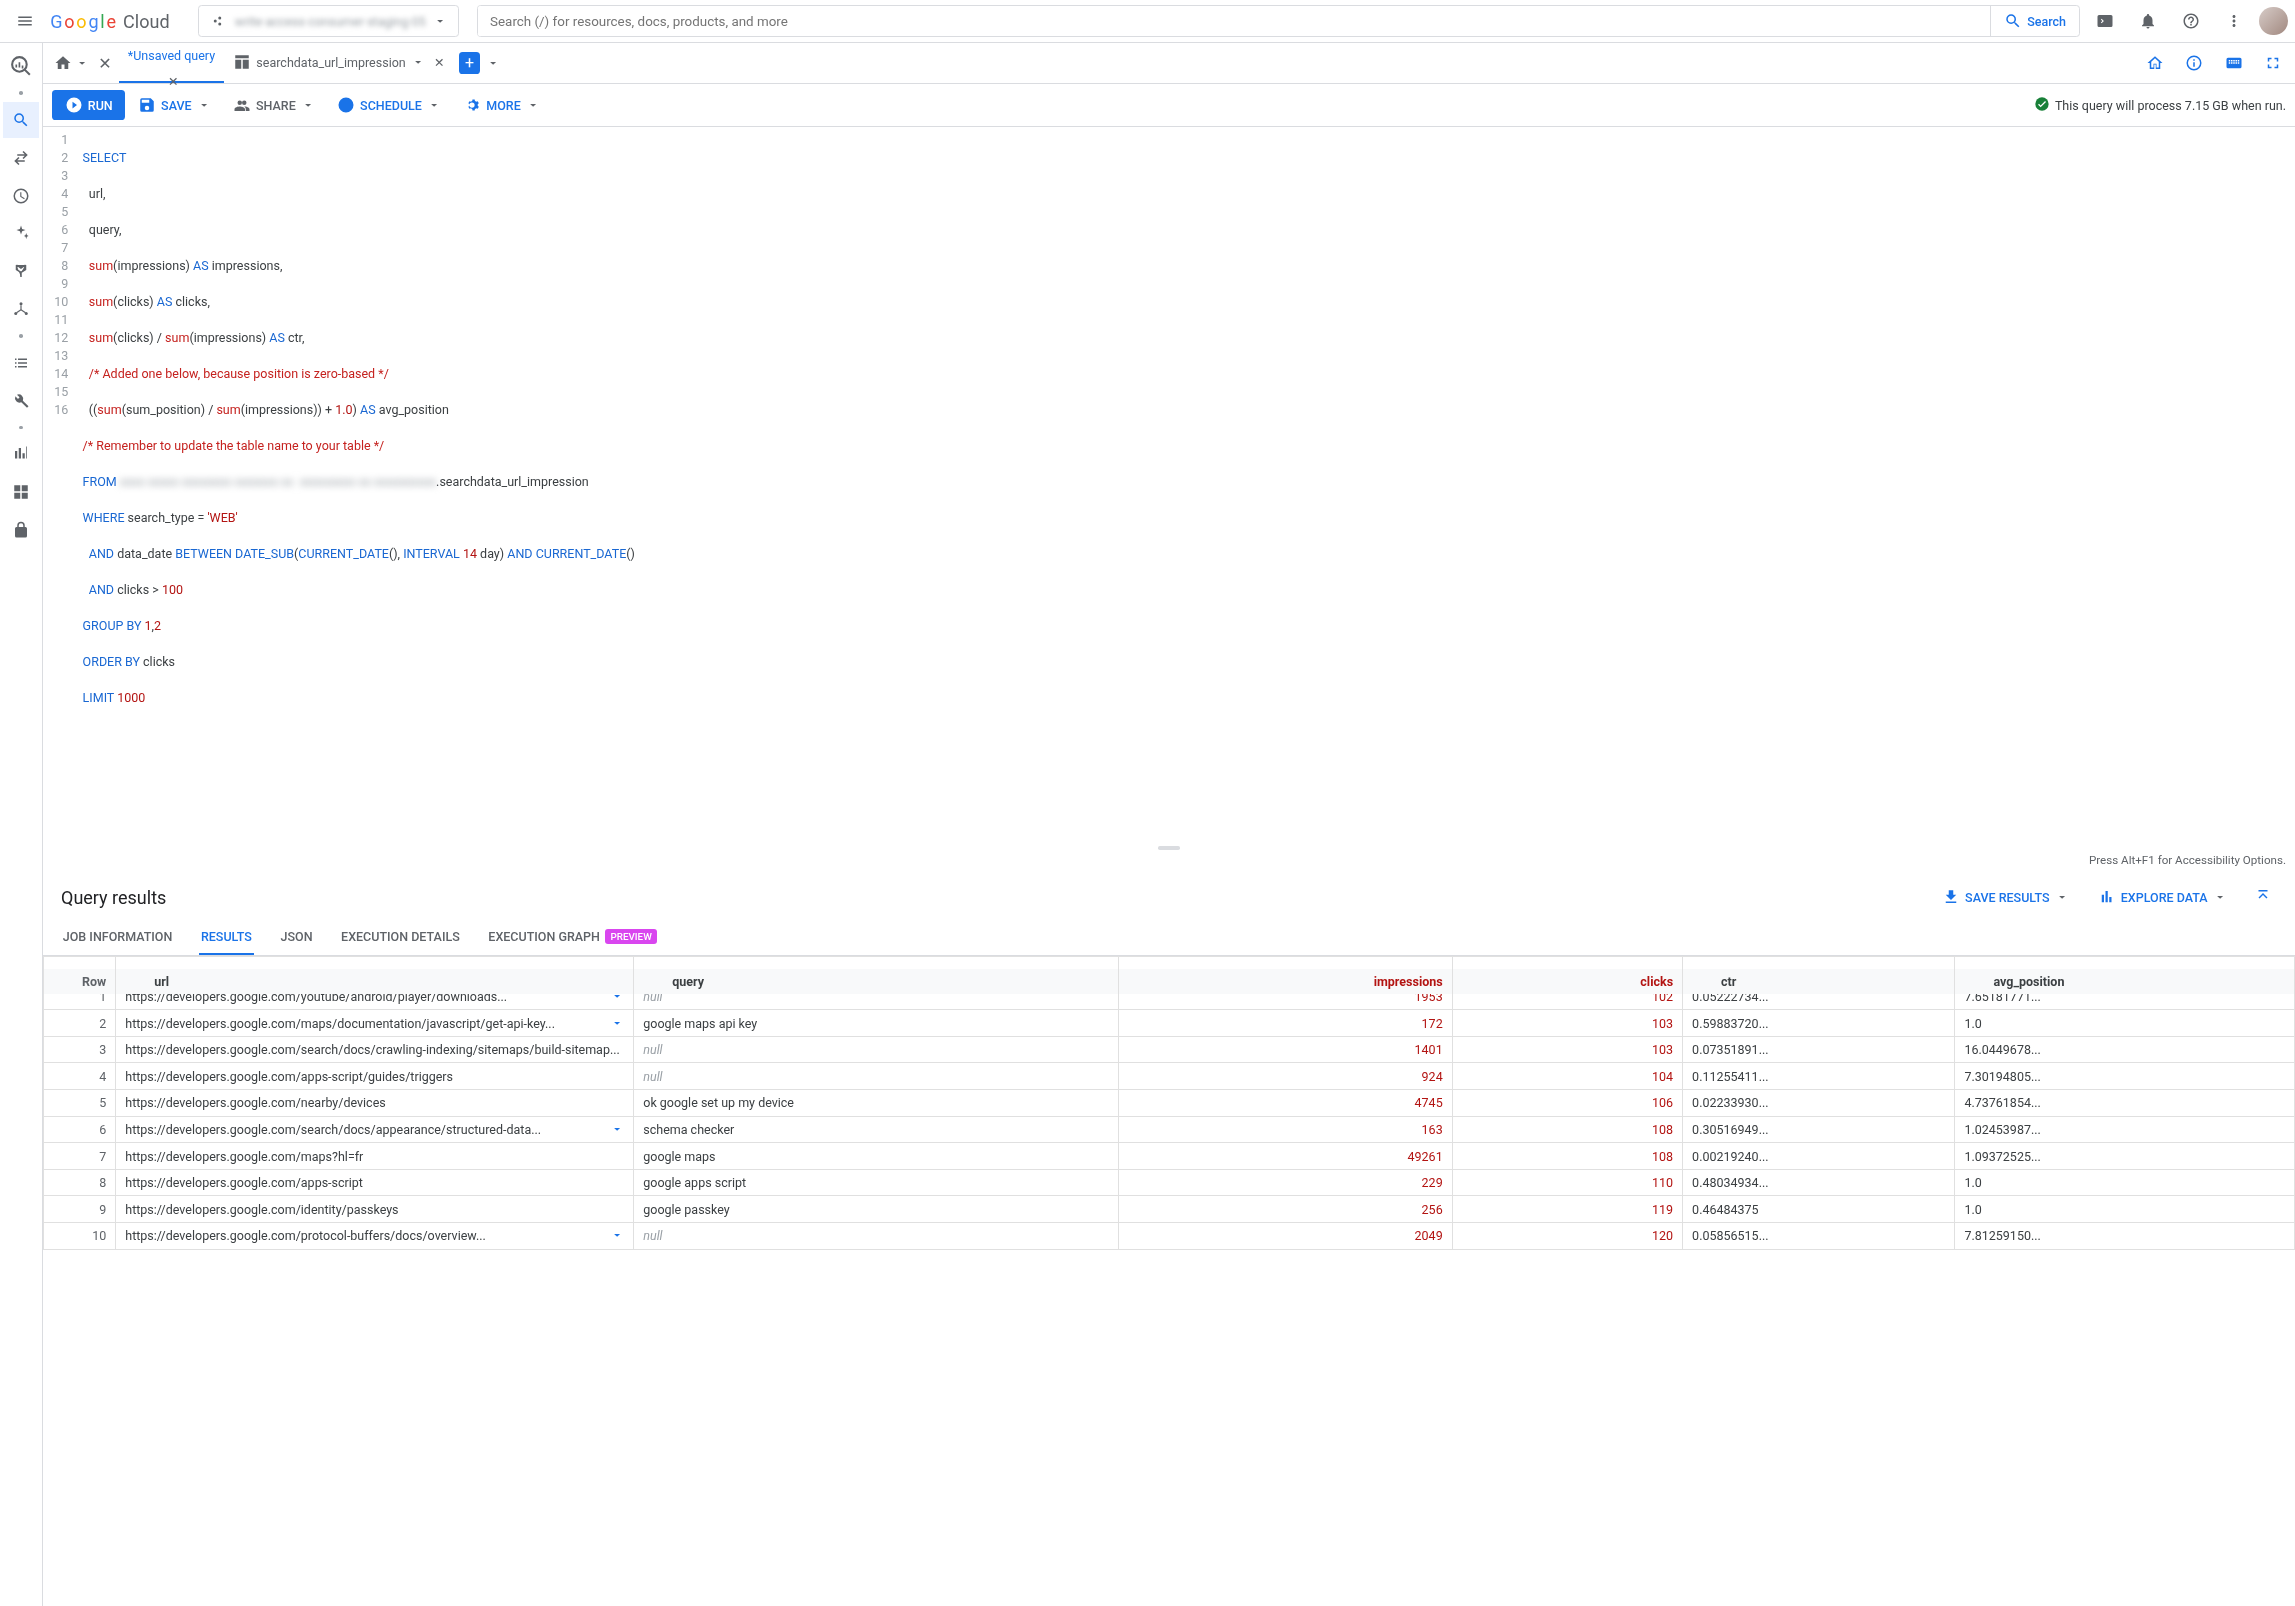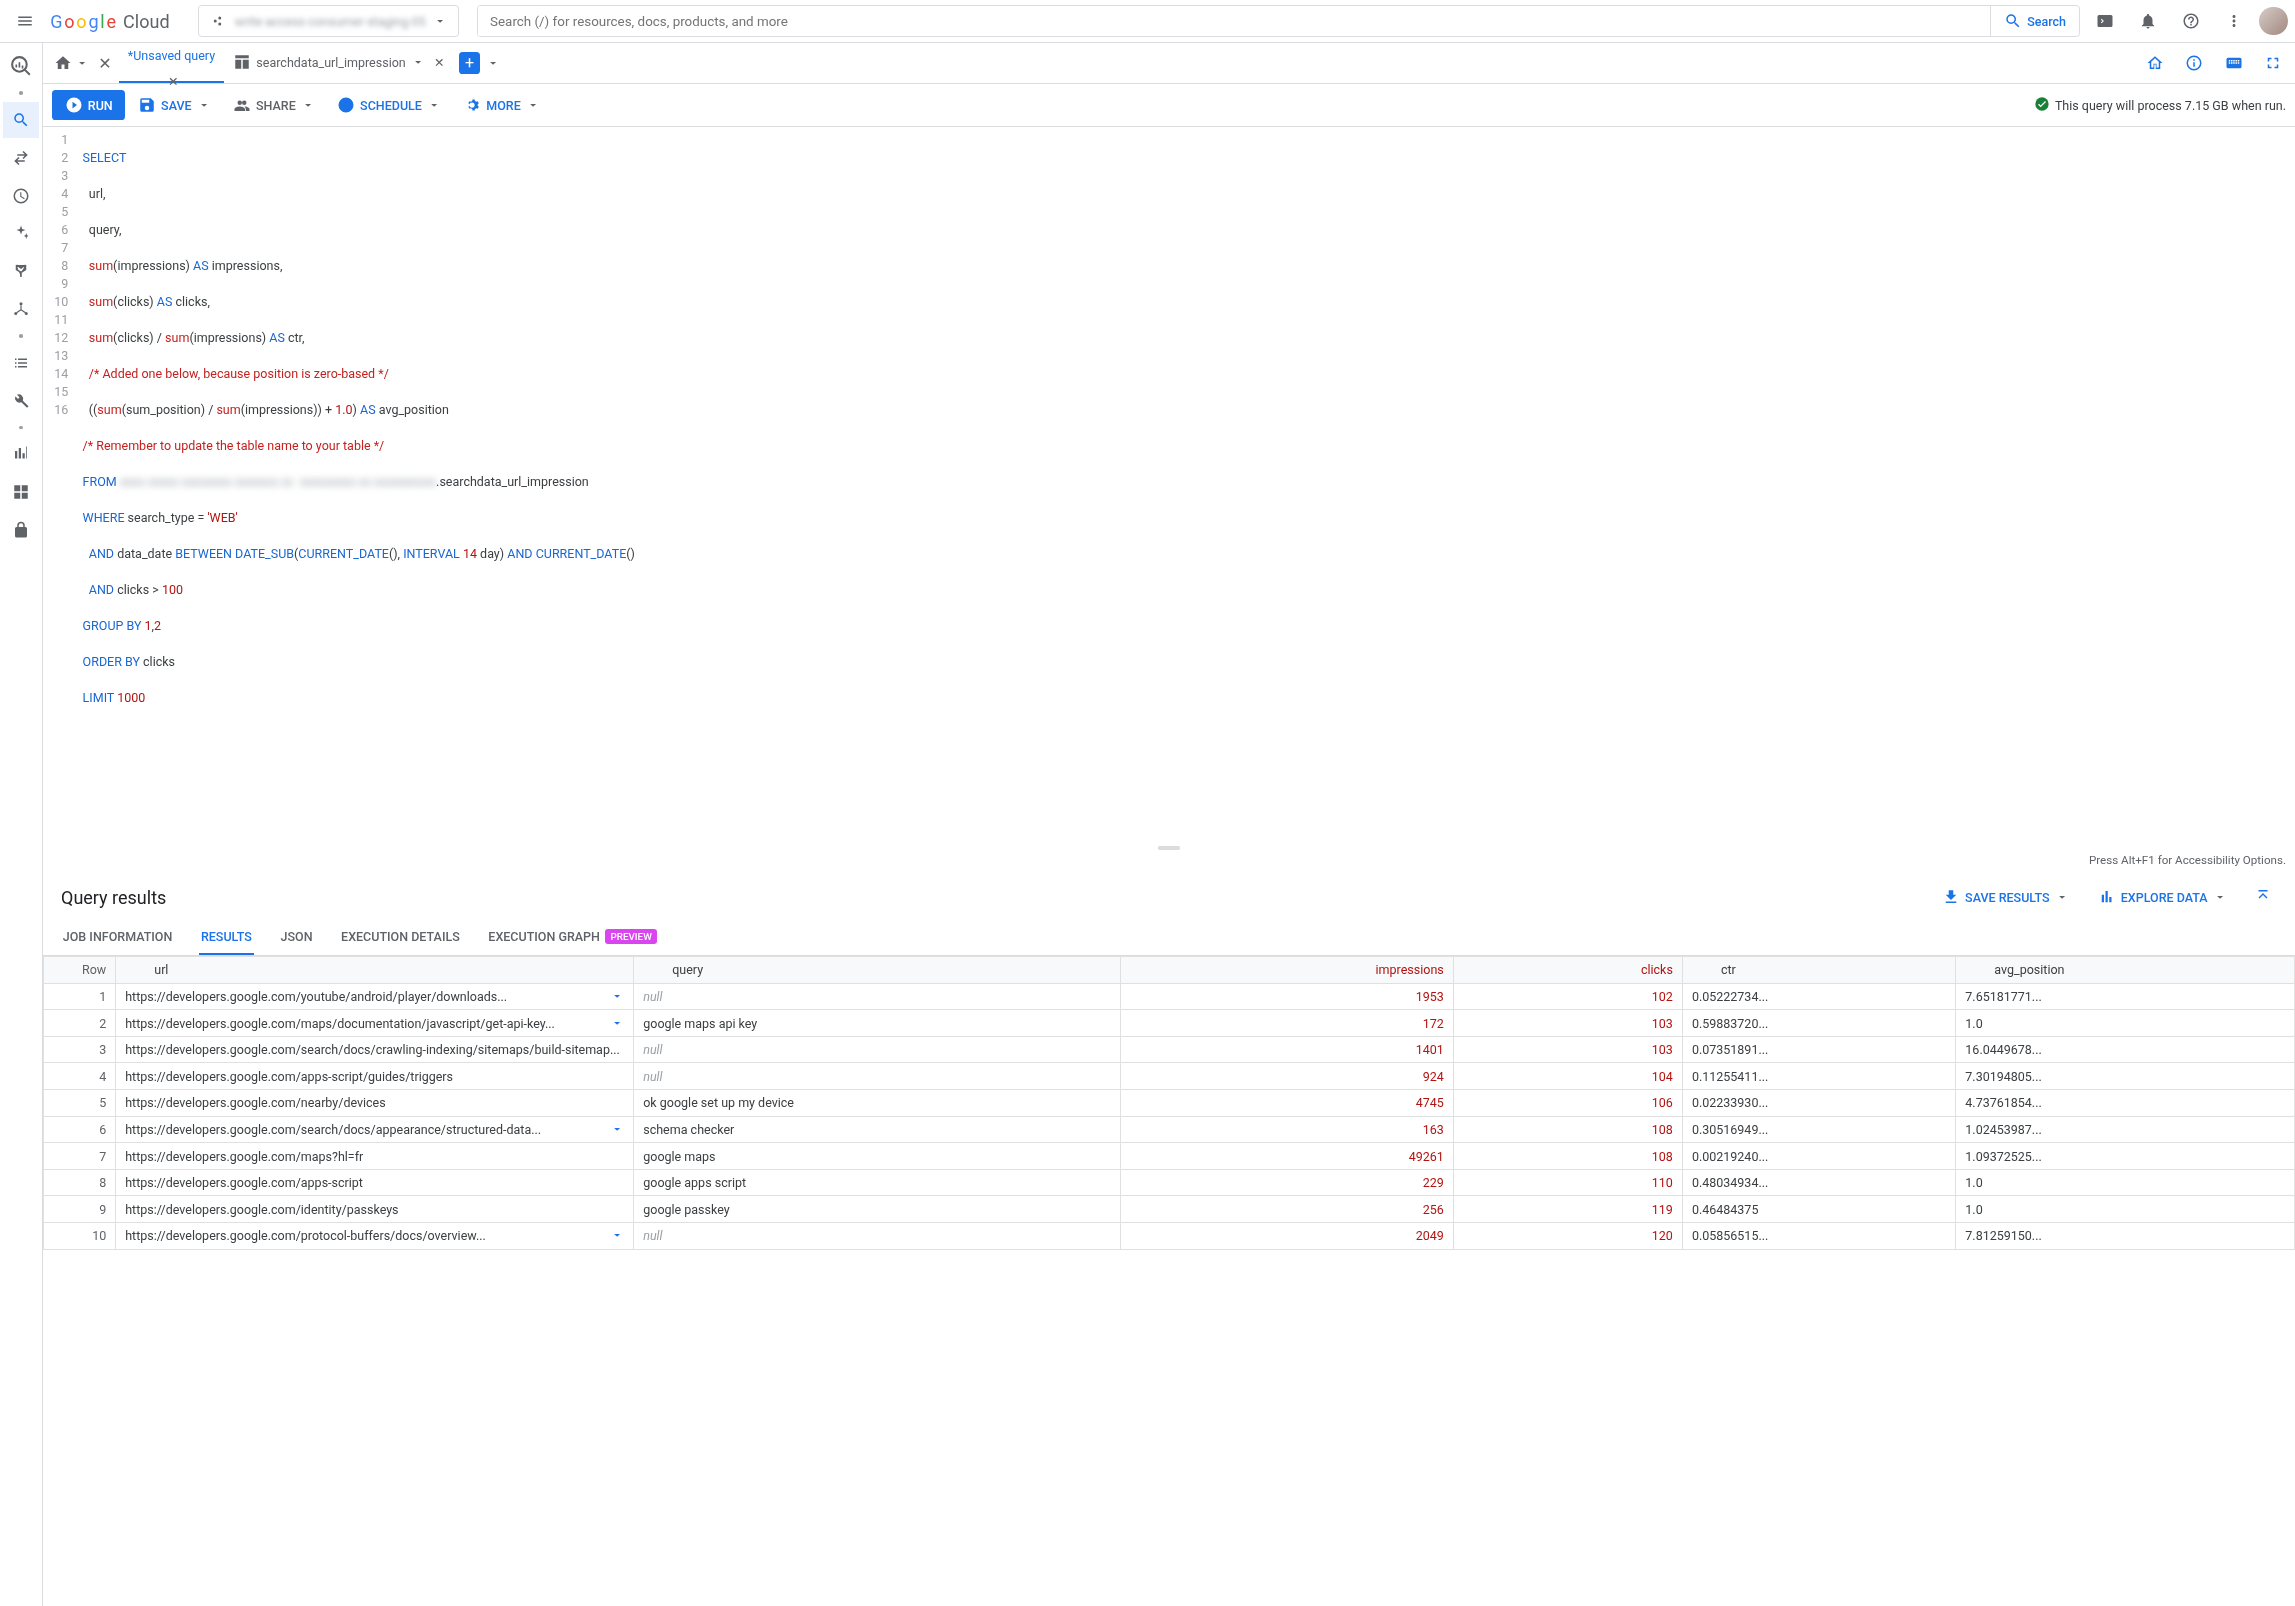--- a/index.html
+++ b/index.html
@@ -68,21 +68,21 @@
 .res-collapse { color:#1a73e8; cursor:pointer; padding:5.3px; }
 
 .res-tabs { display:flex; gap: 25px; padding: 0 18px; border-bottom:0.9px solid #dadce0; }
 .res-tab { padding: 9px 1.8px; color:#5f6368; font-weight:500; border-bottom:2.7px solid transparent; cursor:pointer; display:flex; align-items:center; gap:5.3px; }
 .res-tab.active { color:#1a73e8; border-bottom-color:#1a73e8; }
 .preview-badge { background:#d946ef; color:#fff; font-size:9.8px; padding:1.8px 5.3px; border-radius:3px; font-weight:500;}
 
 .table-wrap { flex:1; overflow:auto; }
 table { border-collapse: collapse; width: 100%; font-size: 12.5px; }
 th, td { border: 0.9px solid #e0e0e0; padding: 5.3px 9px; text-align:left; white-space: nowrap; overflow:hidden; text-overflow:ellipsis; }
-th { background:#f8f9fa; color:#3c4043; font-weight:400; position:sticky; top:0;padding-left:38px; }
+th { background:#f8f9fa; color:#3c4043; font-weight:700; position:sticky; top:12px;padding-left:38px; }
 th.num, td.num { text-align:right; }
 td .null { color:#9aa0a6; font-style:italic; }
 .row-num { text-align:right; color:#5f6368; width:45px;}
 .url-cell { max-width: 499px; display:flex; align-items:flex-start; justify-content:space-between; gap:7.1px;}
 .url-cell .chev { color:#1a73e8; }
 
 svg { width: 18px; height: 18px; }
 .chev-down-sm { width:14.2px; height:14.2px; }
 </style>
 </head>

